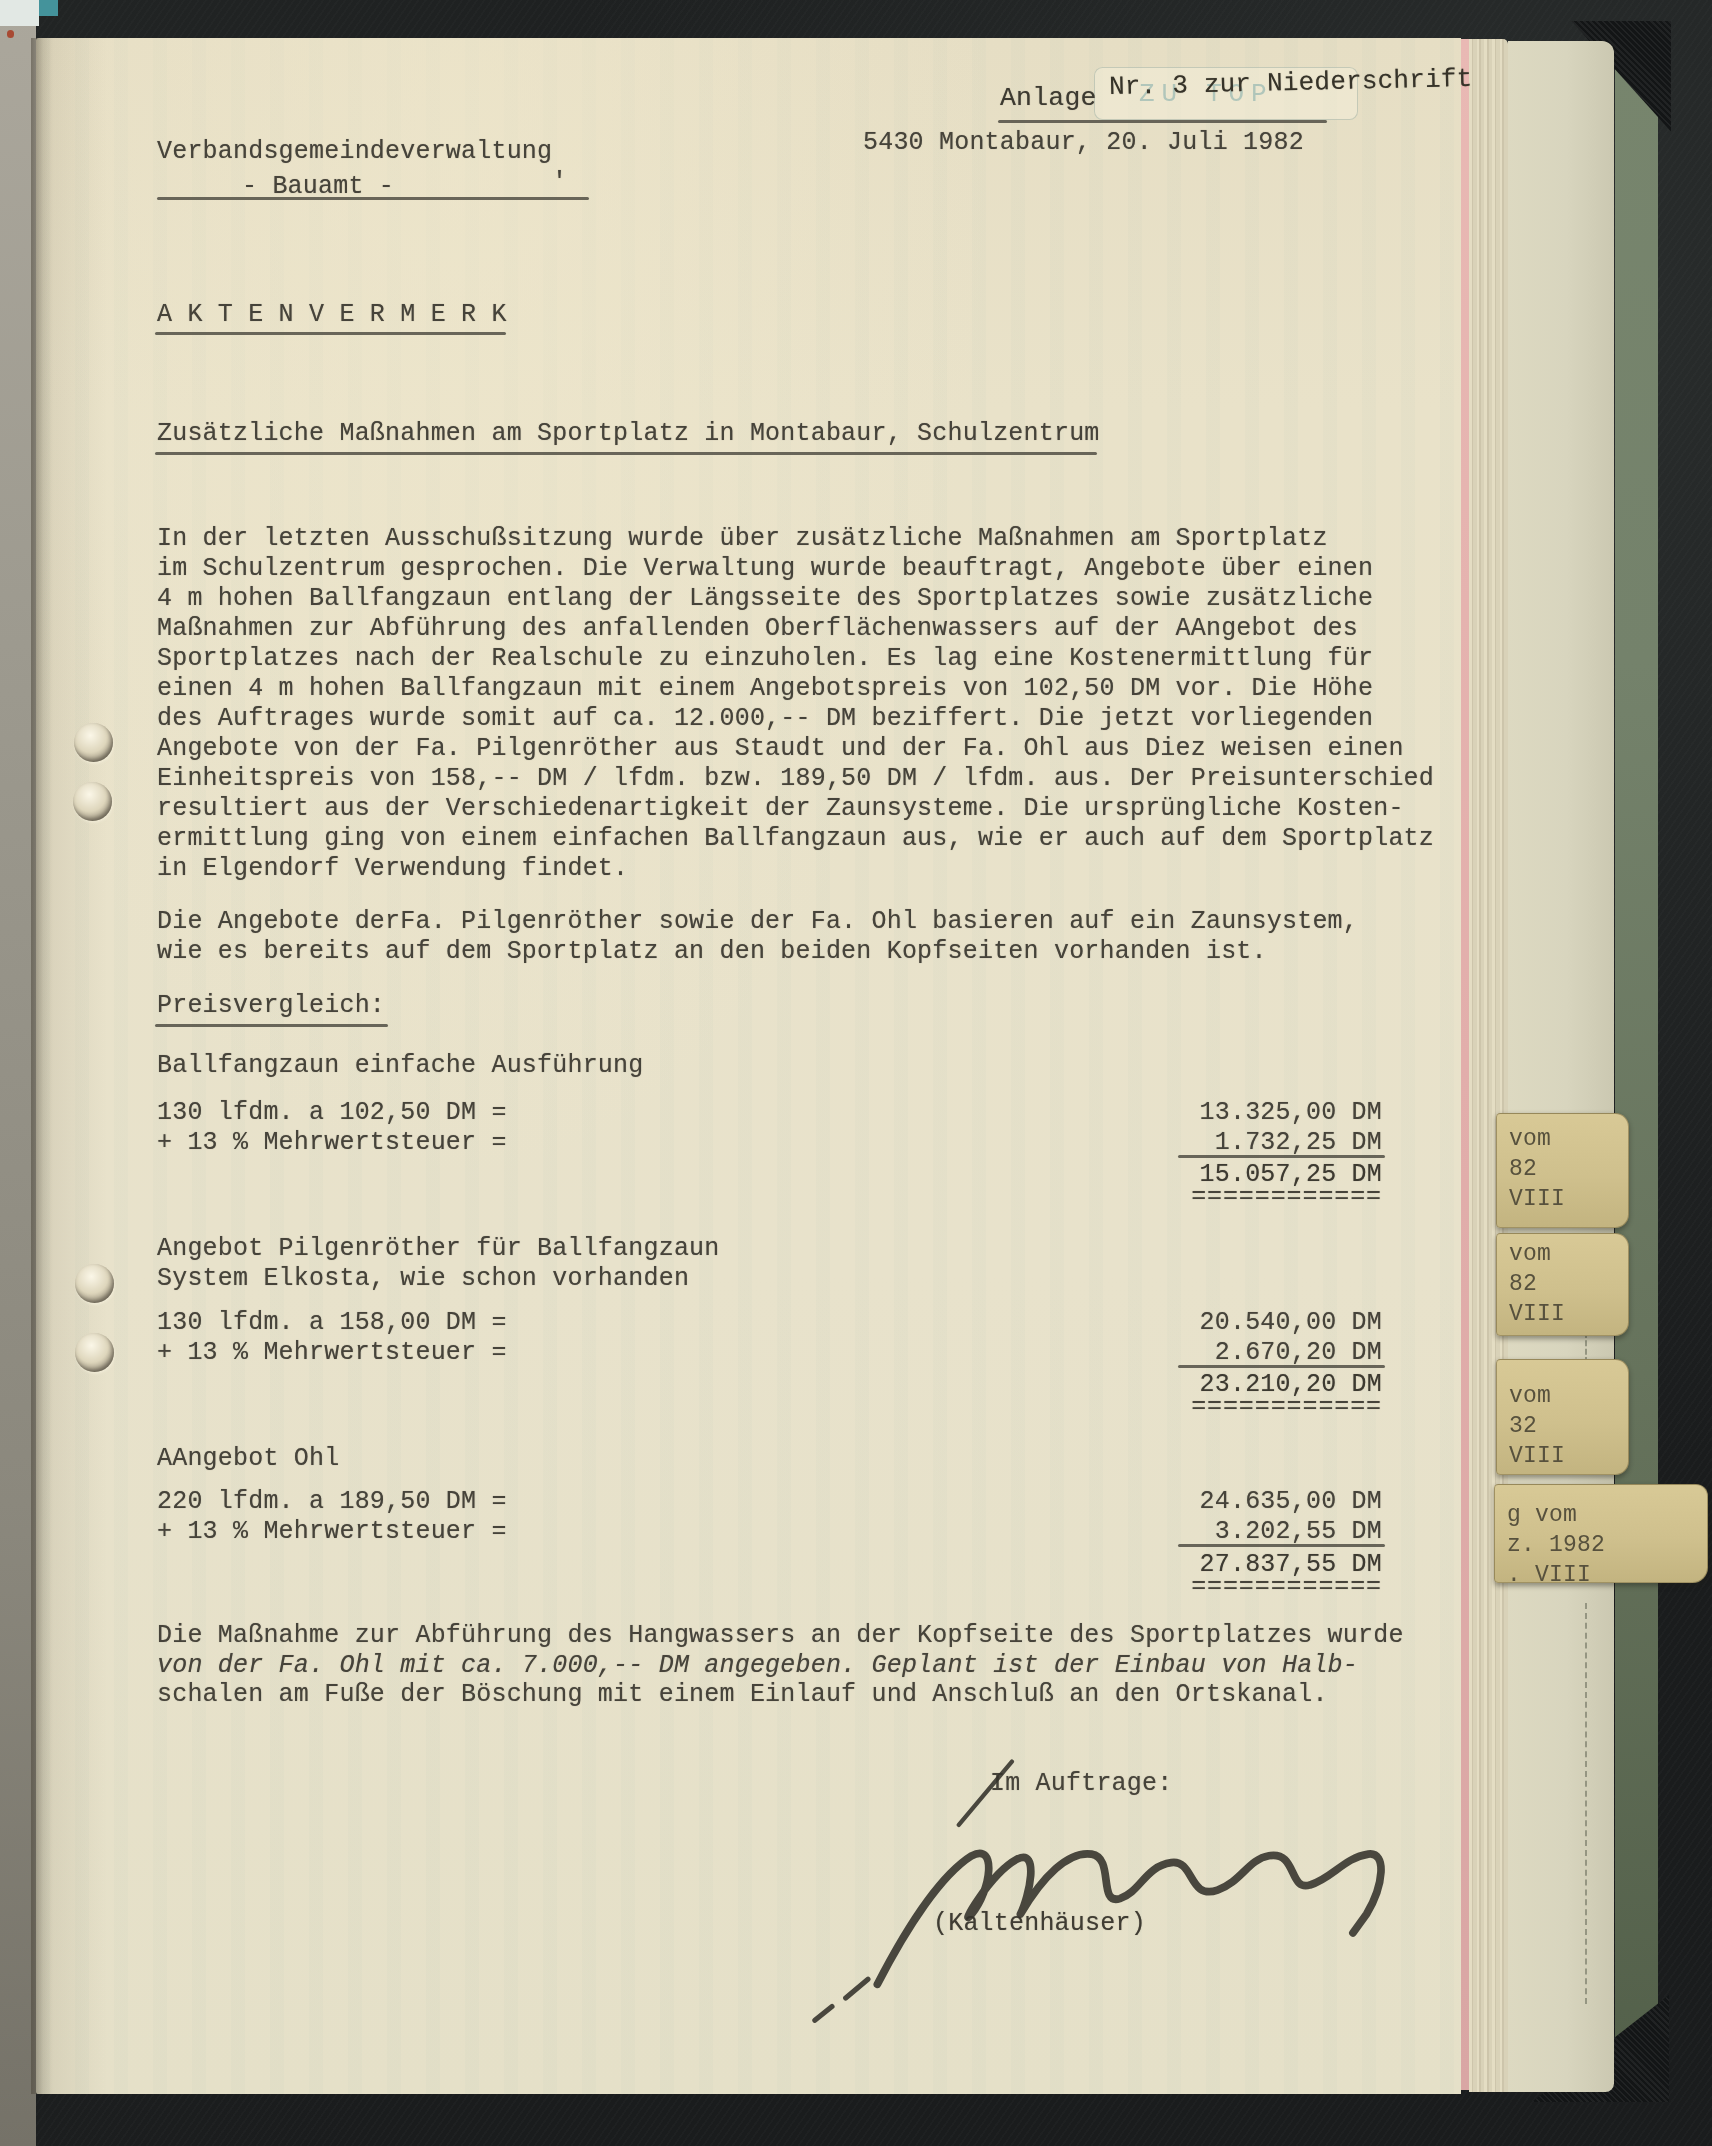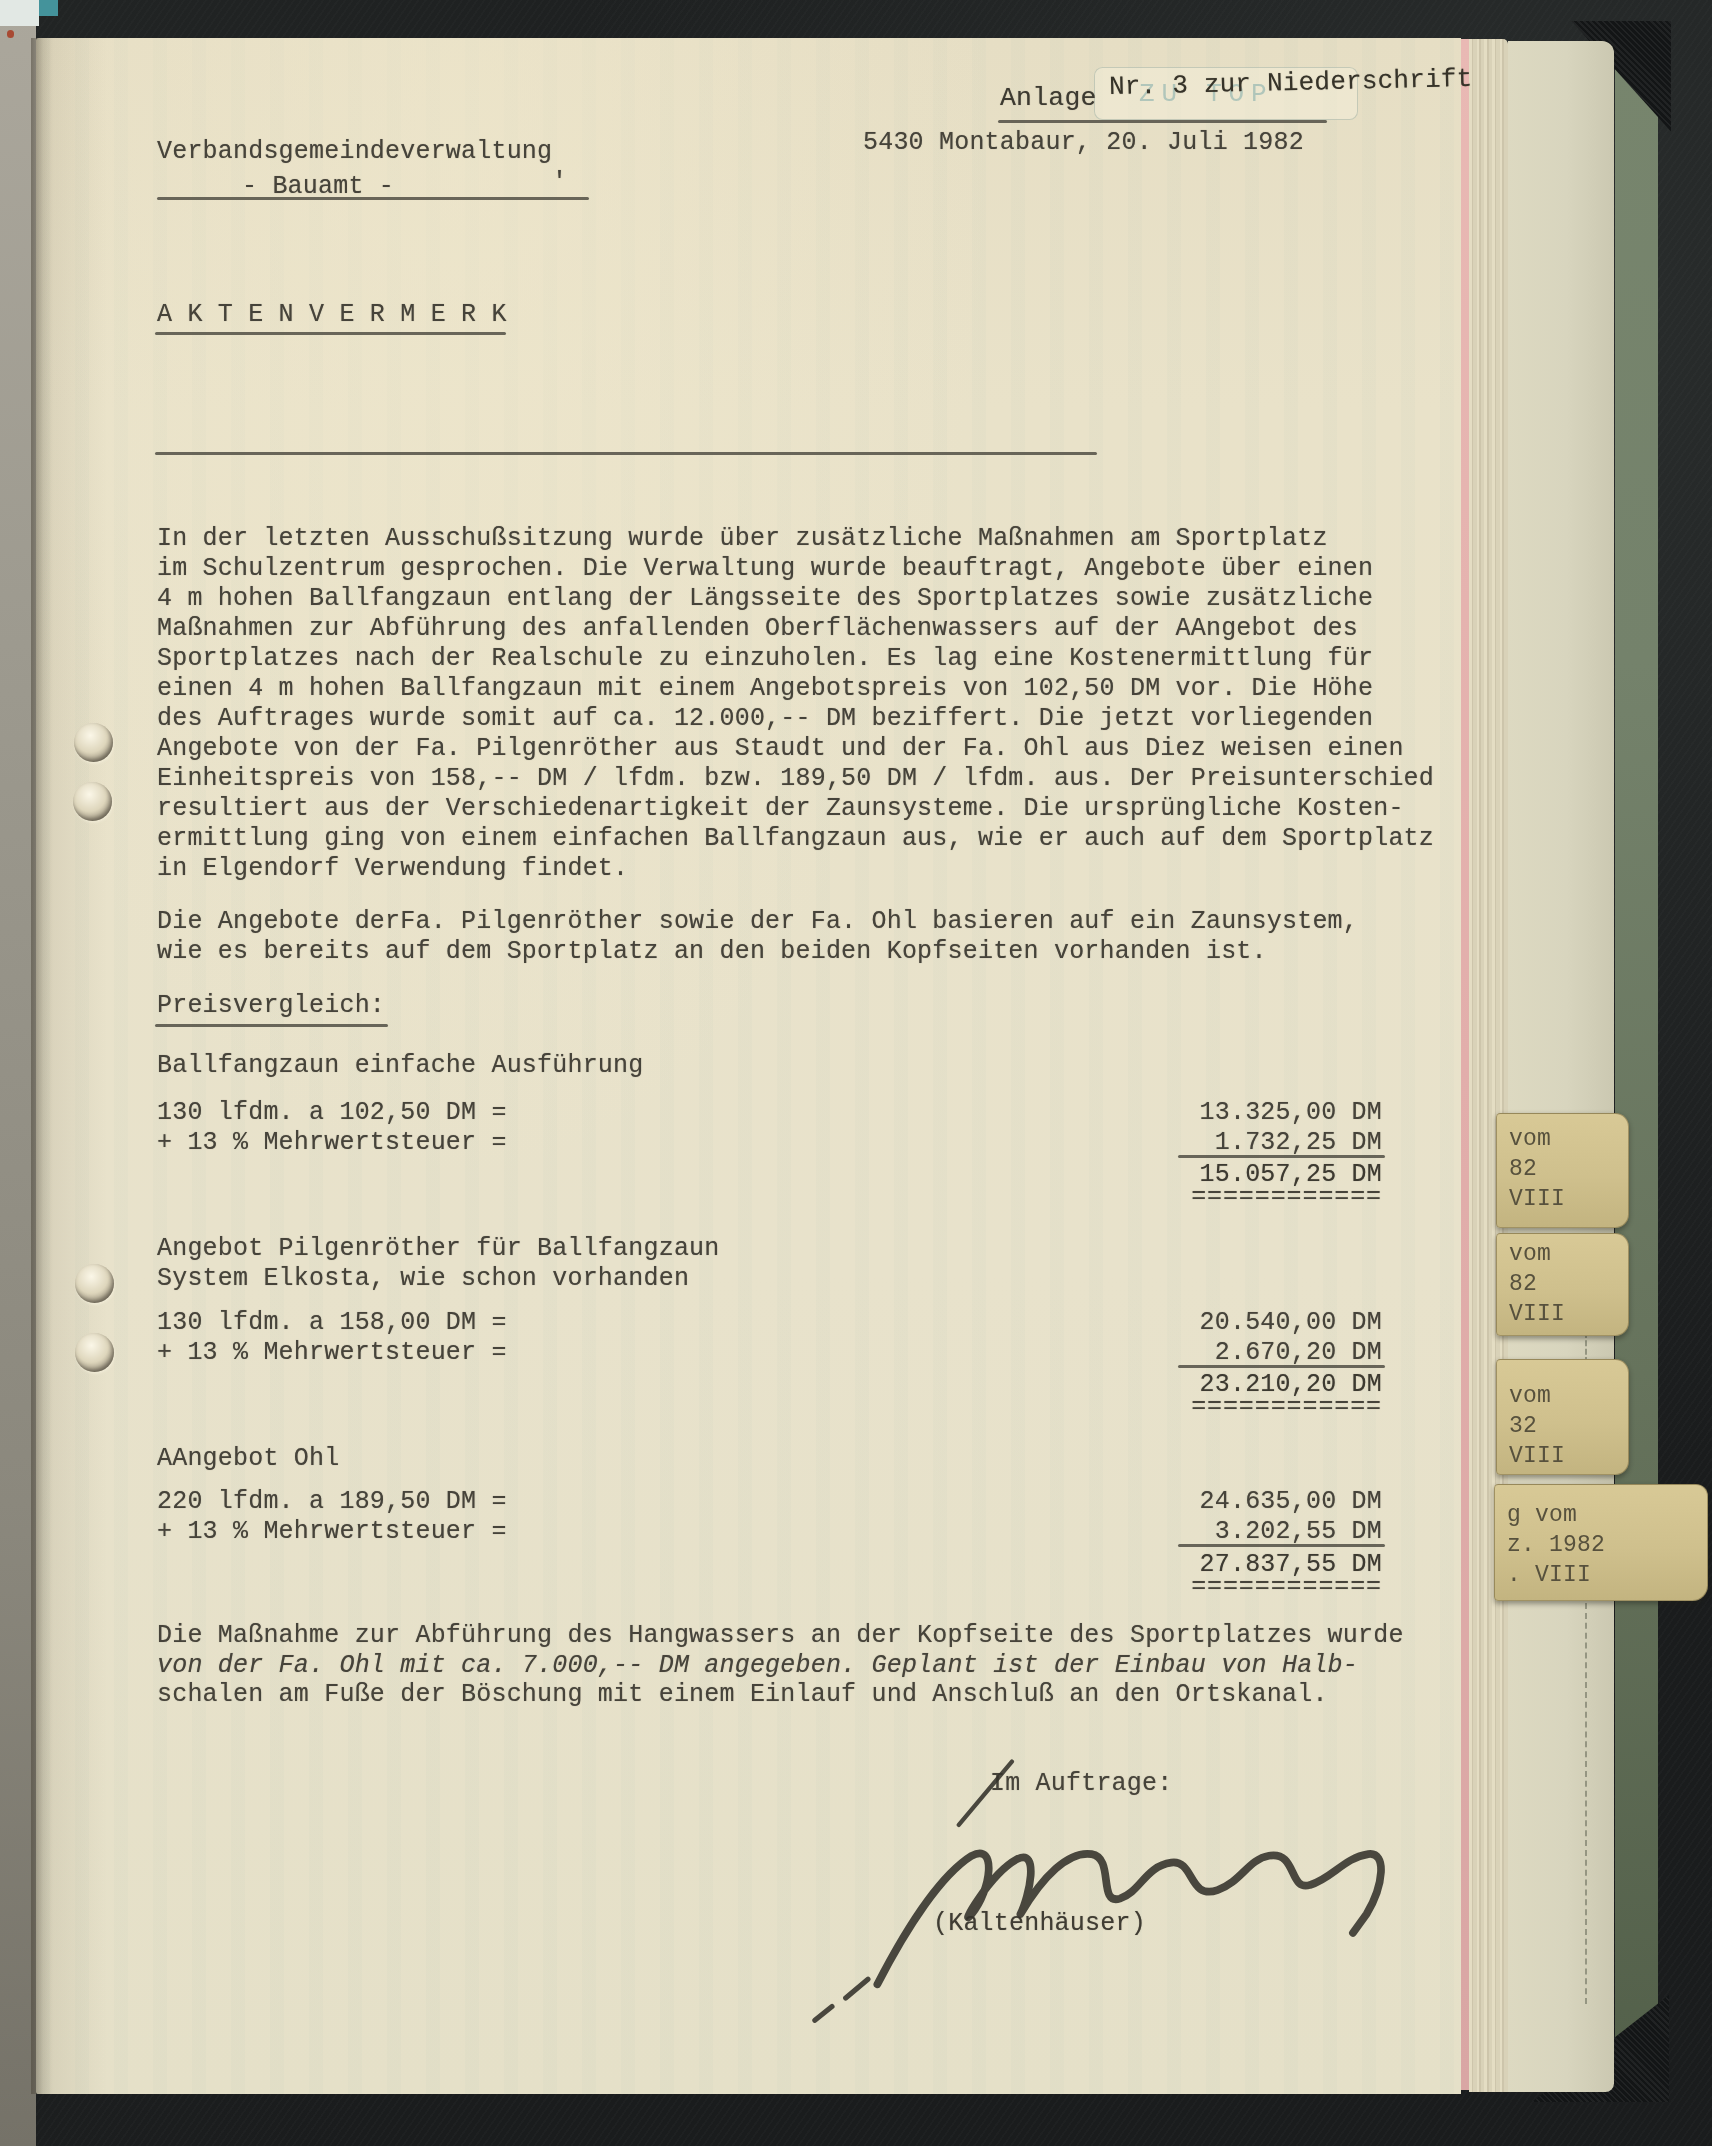--- a/index.html
+++ b/index.html
@@ -101,20 +101,21 @@
   <div class="stampfaint">ZU TOP</div>
   <div class="t" style="left:1000px;top:83px;font-size:26.5px;color:#3d3a31;">Anlage</div>
   <div class="t" style="left:1109px;top:68px;font-size:26px;color:#363329;transform:rotate(-1.3deg);">Nr. 3 zur Niederschrift</div>
   <div class="rule" style="left:998px;top:120px;width:329px;"></div>
 
   <div class="t" style="left:863px;top:128px;text-align:center;">5430 Montabaur, 20. Juli 1982</div>
 
   <div class="t" style="left:157px;top:300px;">A K T E N V E R M E R K</div>
   <div class="rule" style="left:155px;top:332px;width:351px;height:3.4px;"></div>
 
+  <div class="t" style="left:157px;top:419px;">Zusätzliche Maßnahmen am Sportplatz in Montabaur, Schulzentrum</div>
   <div class="rule" style="left:155px;top:452px;width:942px;height:3.4px;"></div>
 
   <div>
     <div class="t" style="left:157px;top:524px;">In der letzten Ausschußsitzung wurde über zusätzliche Maßnahmen am Sportplatz</div>
     <div class="t" style="left:157px;top:554px;">im Schulzentrum gesprochen. Die Verwaltung wurde beauftragt, Angebote über einen</div>
     <div class="t" style="left:157px;top:584px;">4 m hohen Ballfangzaun entlang der Längsseite des Sportplatzes sowie zusätzliche</div>
     <div class="t" style="left:157px;top:614px;">Maßnahmen zur Abführung des anfallenden Oberflächenwassers auf der AAngebot des</div>
     <div class="t" style="left:157px;top:644px;">Sportplatzes nach der Realschule zu einzuholen. Es lag eine Kostenermittlung für</div>
     <div class="t" style="left:157px;top:674px;">einen 4 m hohen Ballfangzaun mit einem Angebotspreis von 102,50 DM vor. Die Höhe</div>
     <div class="t" style="left:157px;top:704px;">des Auftrages wurde somit auf ca. 12.000,-- DM beziffert. Die jetzt vorliegenden</div>
@@ -205,20 +206,20 @@
   <div class="tab" style="top:1233px;height:103px;padding-top:5.1px;">
     <span class="t">vom</span>
     <span class="t">82</span>
     <span class="t">VIII</span>
   </div>
   <div class="tab" style="top:1359px;height:116px;padding-top:20.5px;">
     <span class="t">vom</span>
     <span class="t">32</span>
     <span class="t">VIII</span>
   </div>
-  <div class="tab" style="left:1494px;top:1484px;width:214px;height:117px;padding-top:15.4px;border-radius:4.3px 12px 15.4px 4.3px;">
+  <div class="tab" style="left:1494px;top:1484px;width:214px;height:99px;padding-top:15.4px;border-radius:4.3px 12px 15.4px 4.3px;">
     <span class="t">g vom</span>
     <span class="t">z. 1982</span>
     <span class="t">. VIII</span>
   </div>
 
 </div>
 
 
 </body></html>

